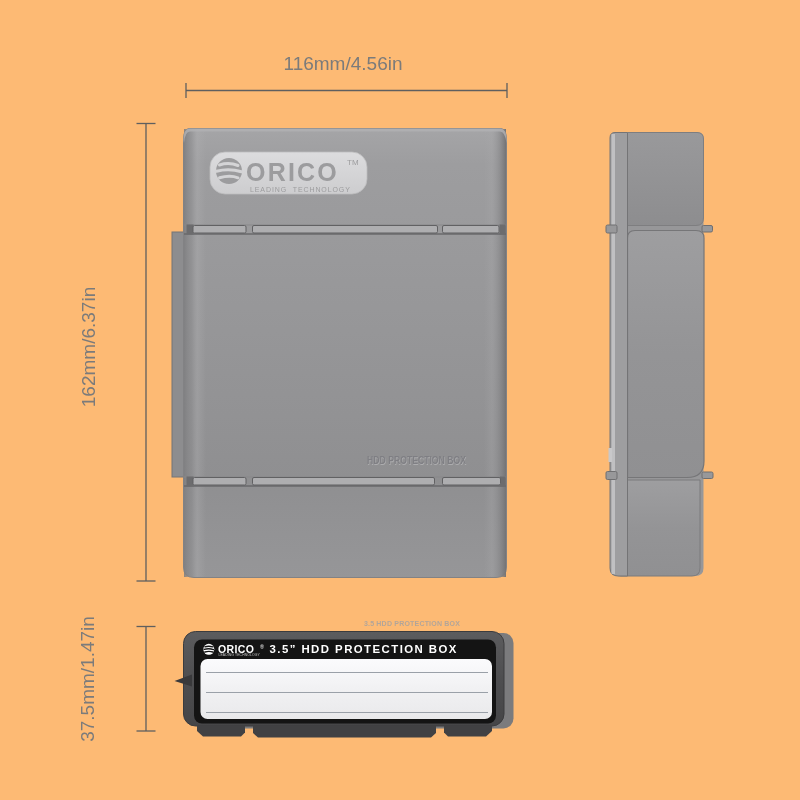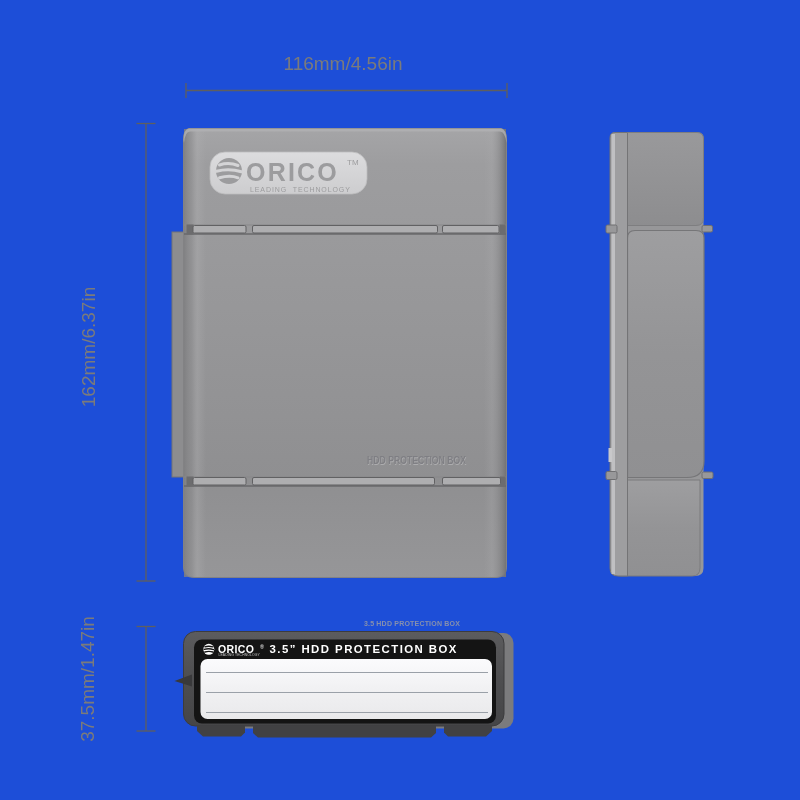--- a/index.html
+++ b/index.html
@@ -1,16 +1,16 @@
 <!DOCTYPE html>
 <html><head>
 <meta charset="utf-8">
 <style>
 html,body{margin:0;padding:0;background:#ffffff;}
-.page{position:relative;width:800px;height:800px;background:#1d4ed8;overflow:hidden;
+.page{position:relative;width:800px;height:800px;background:#fdba74;overflow:hidden;
   font-family:"Liberation Sans",sans-serif;}
 </style>
 </head>
 <body>
 <div class="page">
 <svg width="800" height="800" viewBox="0 0 800 800" xmlns="http://www.w3.org/2000/svg">
 <defs>
   <linearGradient id="frontGrad" x1="0" y1="0" x2="0" y2="1">
     <stop offset="0" stop-color="#a5a5a7"></stop>
     <stop offset="0.08" stop-color="#9d9d9f"></stop>

